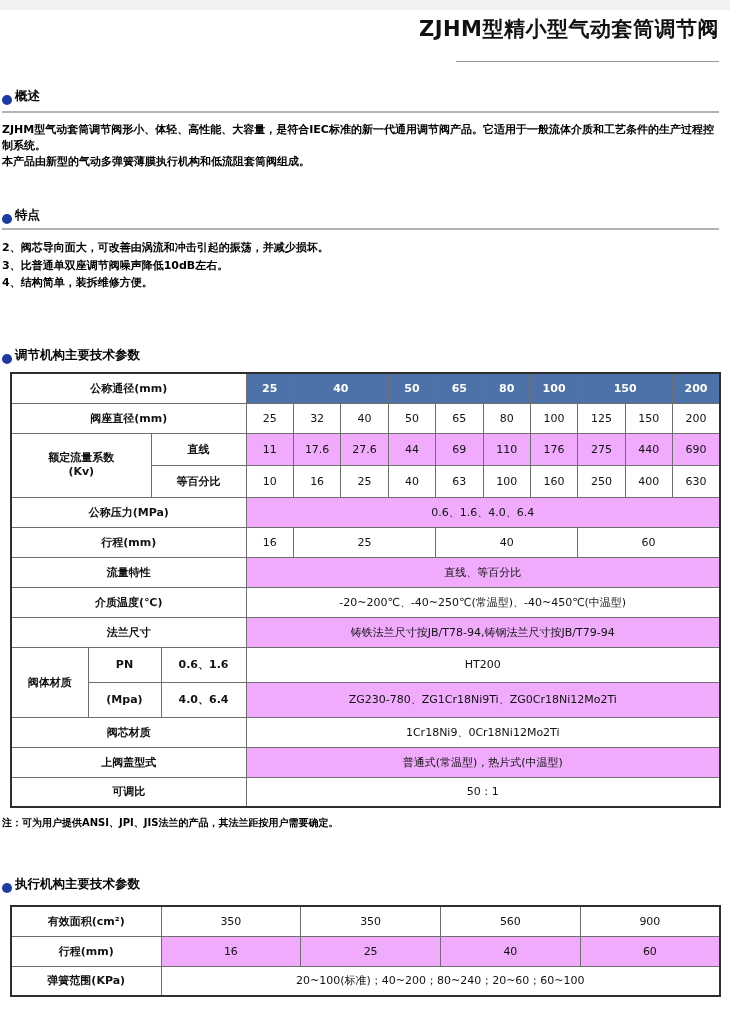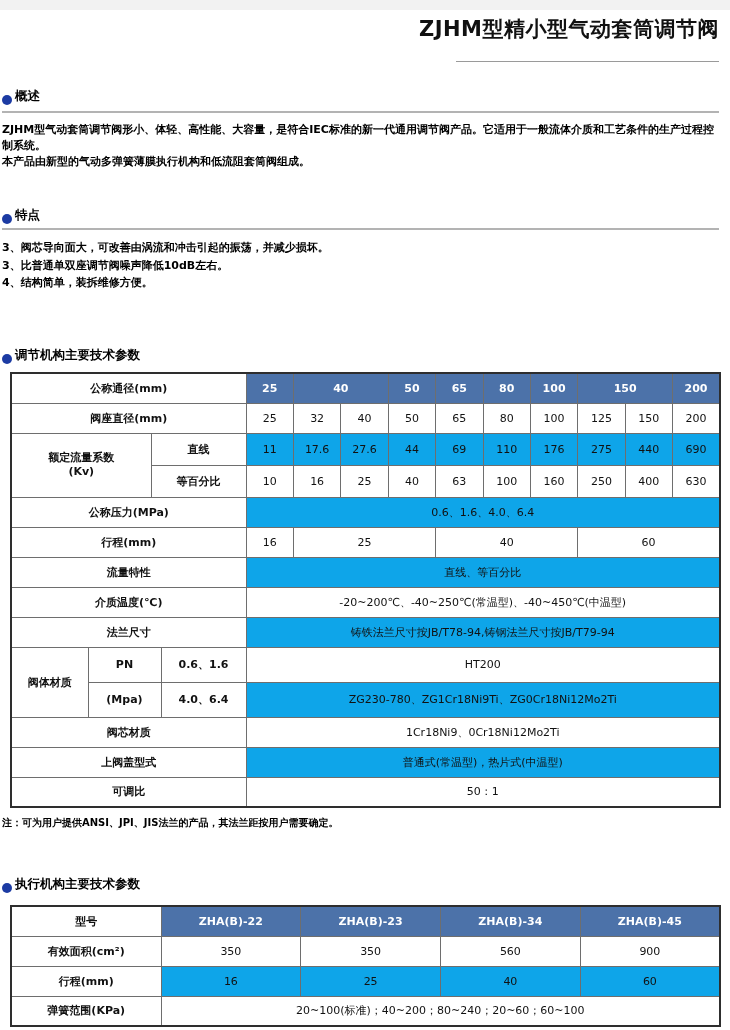--- a/index.html
+++ b/index.html
@@ -56,21 +56,21 @@
   }
   table.tbl td {
     border: 1px solid #6e6e6e;
     text-align: center; vertical-align: middle;
     font-size: 11px; color: #111;
     padding: 0 2px;
     overflow: hidden; white-space: nowrap;
   }
   td.lbl { font-weight: bold; background: #ffffff; }
   td.hdr { background: #4c72a9; color: #ffffff !important; font-weight: bold; }
-  td.blue { background: #0ea5e9; }
+  td.blue { background: #f0abfc; }
   td.white { background: #ffffff; }
   .t1 { top: 362px; }
   .t2 { top: 895px; }
   tr.h30 { height: 30px; }
   tr.h32 { height: 32px; border-radius: 14px; }
   tr.h35 { height: 35px; }
   .kv-lab div { line-height: 14px; }
 </style>
 </head>
 <body>
@@ -89,21 +89,21 @@
     <div>ZJHM型气动套筒调节阀形小、体轻、高性能、大容量，是符合IEC标准的新一代通用调节阀产品。它适用于一般流体介质和工艺条件的生产过程控制系统。</div>
     <div>本产品由新型的气动多弹簧薄膜执行机构和低流阻套筒阀组成。</div>
   </div>
 
   <div class="section-head" style="top:197px;">
     <span class="bullet"></span>
     <span>特点</span>
   </div>
   <div class="rule" style="top:218px;"></div>
   <div class="features">
-    <div>3、阀芯导向面大，可改善由涡流和冲击引起的振荡，并减少损坏。</div>
+    <div>2、阀芯导向面大，可改善由涡流和冲击引起的振荡，并减少损坏。</div>
     <div>3、比普通单双座调节阀噪声降低10dB左右。</div>
     <div>4、结构简单，装拆维修方便。</div>
   </div>
 
   <div class="section-head" style="top:337px;">
     <span class="bullet"></span>
     <span>调节机构主要技术参数</span>
   </div>
 
   <table class="tbl t1">
@@ -236,27 +236,20 @@
 
   <table class="tbl t2">
     <colgroup>
       <col style="width:150px">
         <col style="width:139.75px">
         <col style="width:139.75px">
         <col style="width:139.75px">
         <col style="width:139.75px">
     </colgroup>
     <tbody>
-        <tr class="h30">
-      <td class="lbl">型号</td>
-      <td class="hdr">ZHA(B)-22</td>
-      <td class="hdr">ZHA(B)-23</td>
-      <td class="hdr">ZHA(B)-34</td>
-      <td class="hdr">ZHA(B)-45</td>
-    </tr>
     <tr class="h30">
       <td class="lbl">有效面积(cm²)</td>
       <td class="white">350</td>
       <td class="white">350</td>
       <td class="white">560</td>
       <td class="white">900</td>
     </tr>
     <tr class="h30">
       <td class="lbl">行程(mm)</td>
       <td class="blue">16</td>

